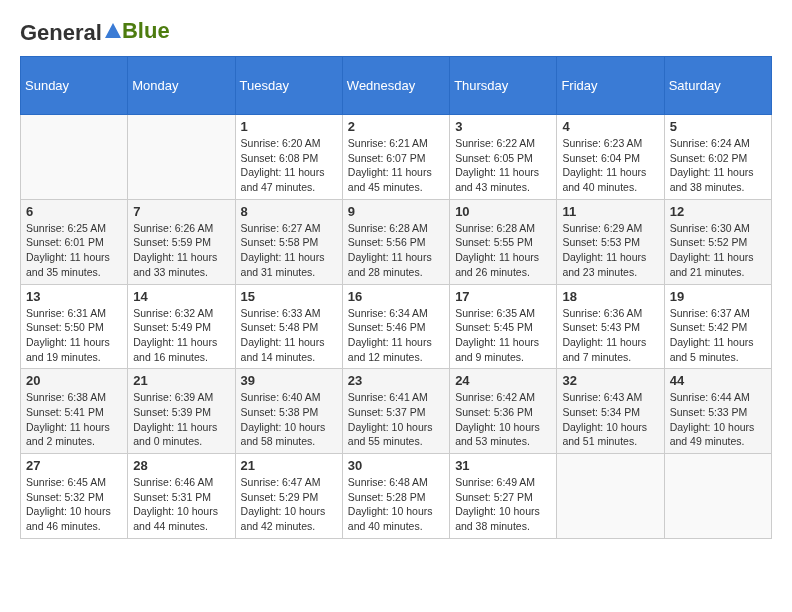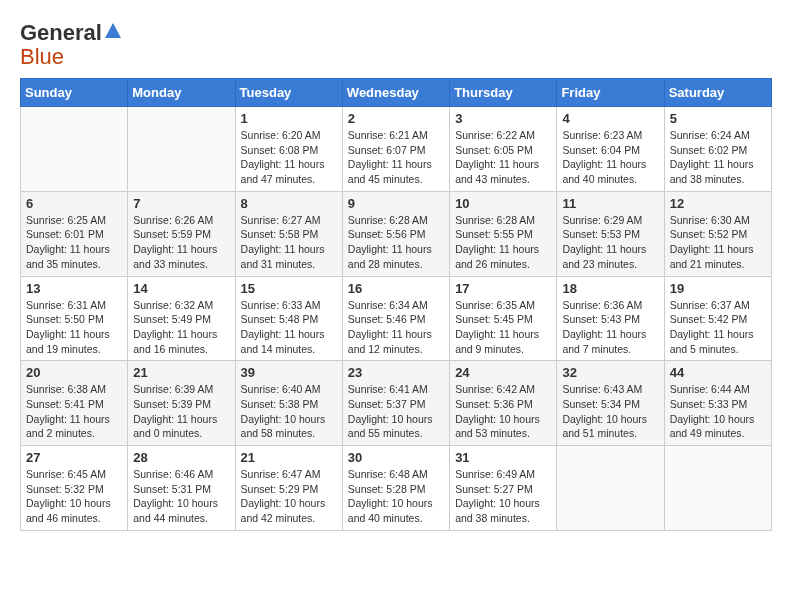--- a/index.html
+++ b/index.html
@@ -11,21 +11,21 @@
       padding: 20px;
     }
     .header {
       display: flex;
       justify-content: space-between;
       align-items: flex-start;
       margin-bottom: 10px;
     }
     .logo {
       display: flex;
-      flex-direction: column;
+      flex-direction: row;
       align-items: flex-start;
     }
     .logo-text {
       display: flex;
       align-items: center;
     }
     .title-area {
       text-align: right;
     }
     .month-title {
@@ -38,23 +38,23 @@
       color: #555;
     }
     table {
       width: 100%;
       border-collapse: collapse;
       table-layout: fixed;
     }
     th {
       background-color: #3a7bd5;
       color: white;
-      padding: 6px 4px;
+      padding: 21px 4px;
       font-size: 13px;
-      font-weight: bold;
+      font-weight: normal;
       text-align: left;
       border: 1px solid #2a6bc5;
     }
     td {
       border: 1px solid #ccc;
       vertical-align: top;
       padding: 4px 5px;
       font-size: 10.5px;
       color: #333;
       height: 82px;
@@ -82,21 +82,21 @@
 <div class="header">
   <div class="logo">
     <div class="logo-text">
       <span style="font-size:22px;font-weight:bold;color:#333;">General</span>
       <span style="display:inline-block;margin-left:2px;vertical-align:middle;">
         <svg width="18" height="18" viewBox="0 0 18 18">
           <polygon points="9,1 17,16 1,16" fill="#3a7bd5"></polygon>
         </svg>
       </span>
     </div>
-    <span style="font-size:22px;font-weight:normal;color:#c2410c;line-height:1;">Blue</span>
+    <span style="font-size:22px;font-weight:bold;color:#4d7c0f;line-height:1;">Blue</span>
   </div>
 </div>
 
 <table>
   <thead>
     <tr>
     <th>Sunday</th>
         <th>Monday</th>
         <th>Tuesday</th>
         <th>Wednesday</th>

